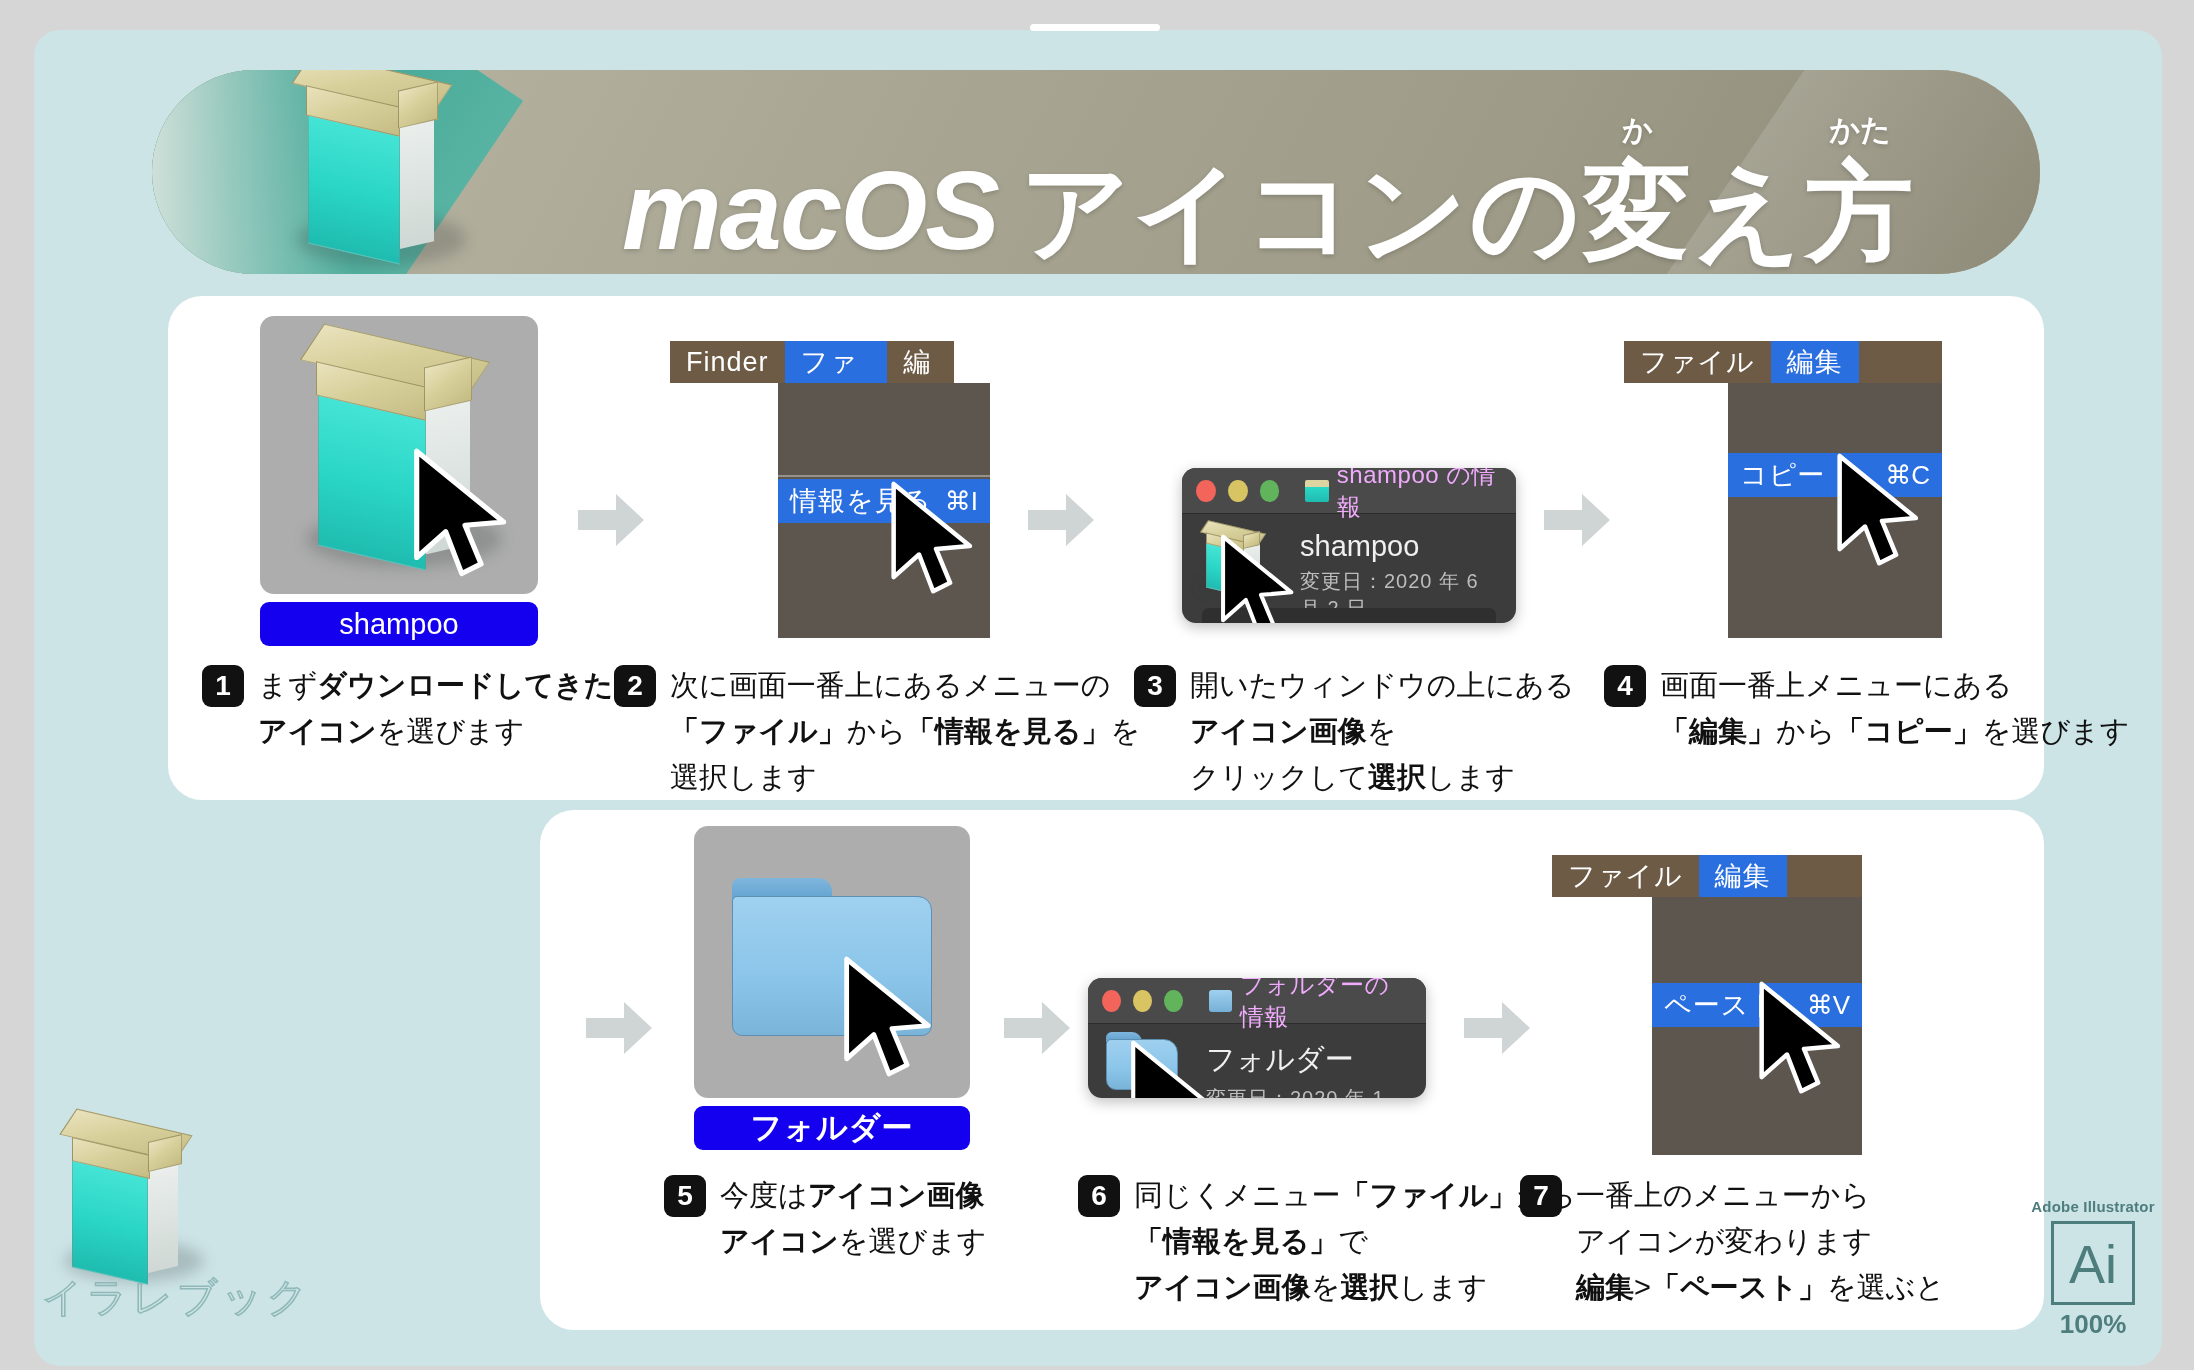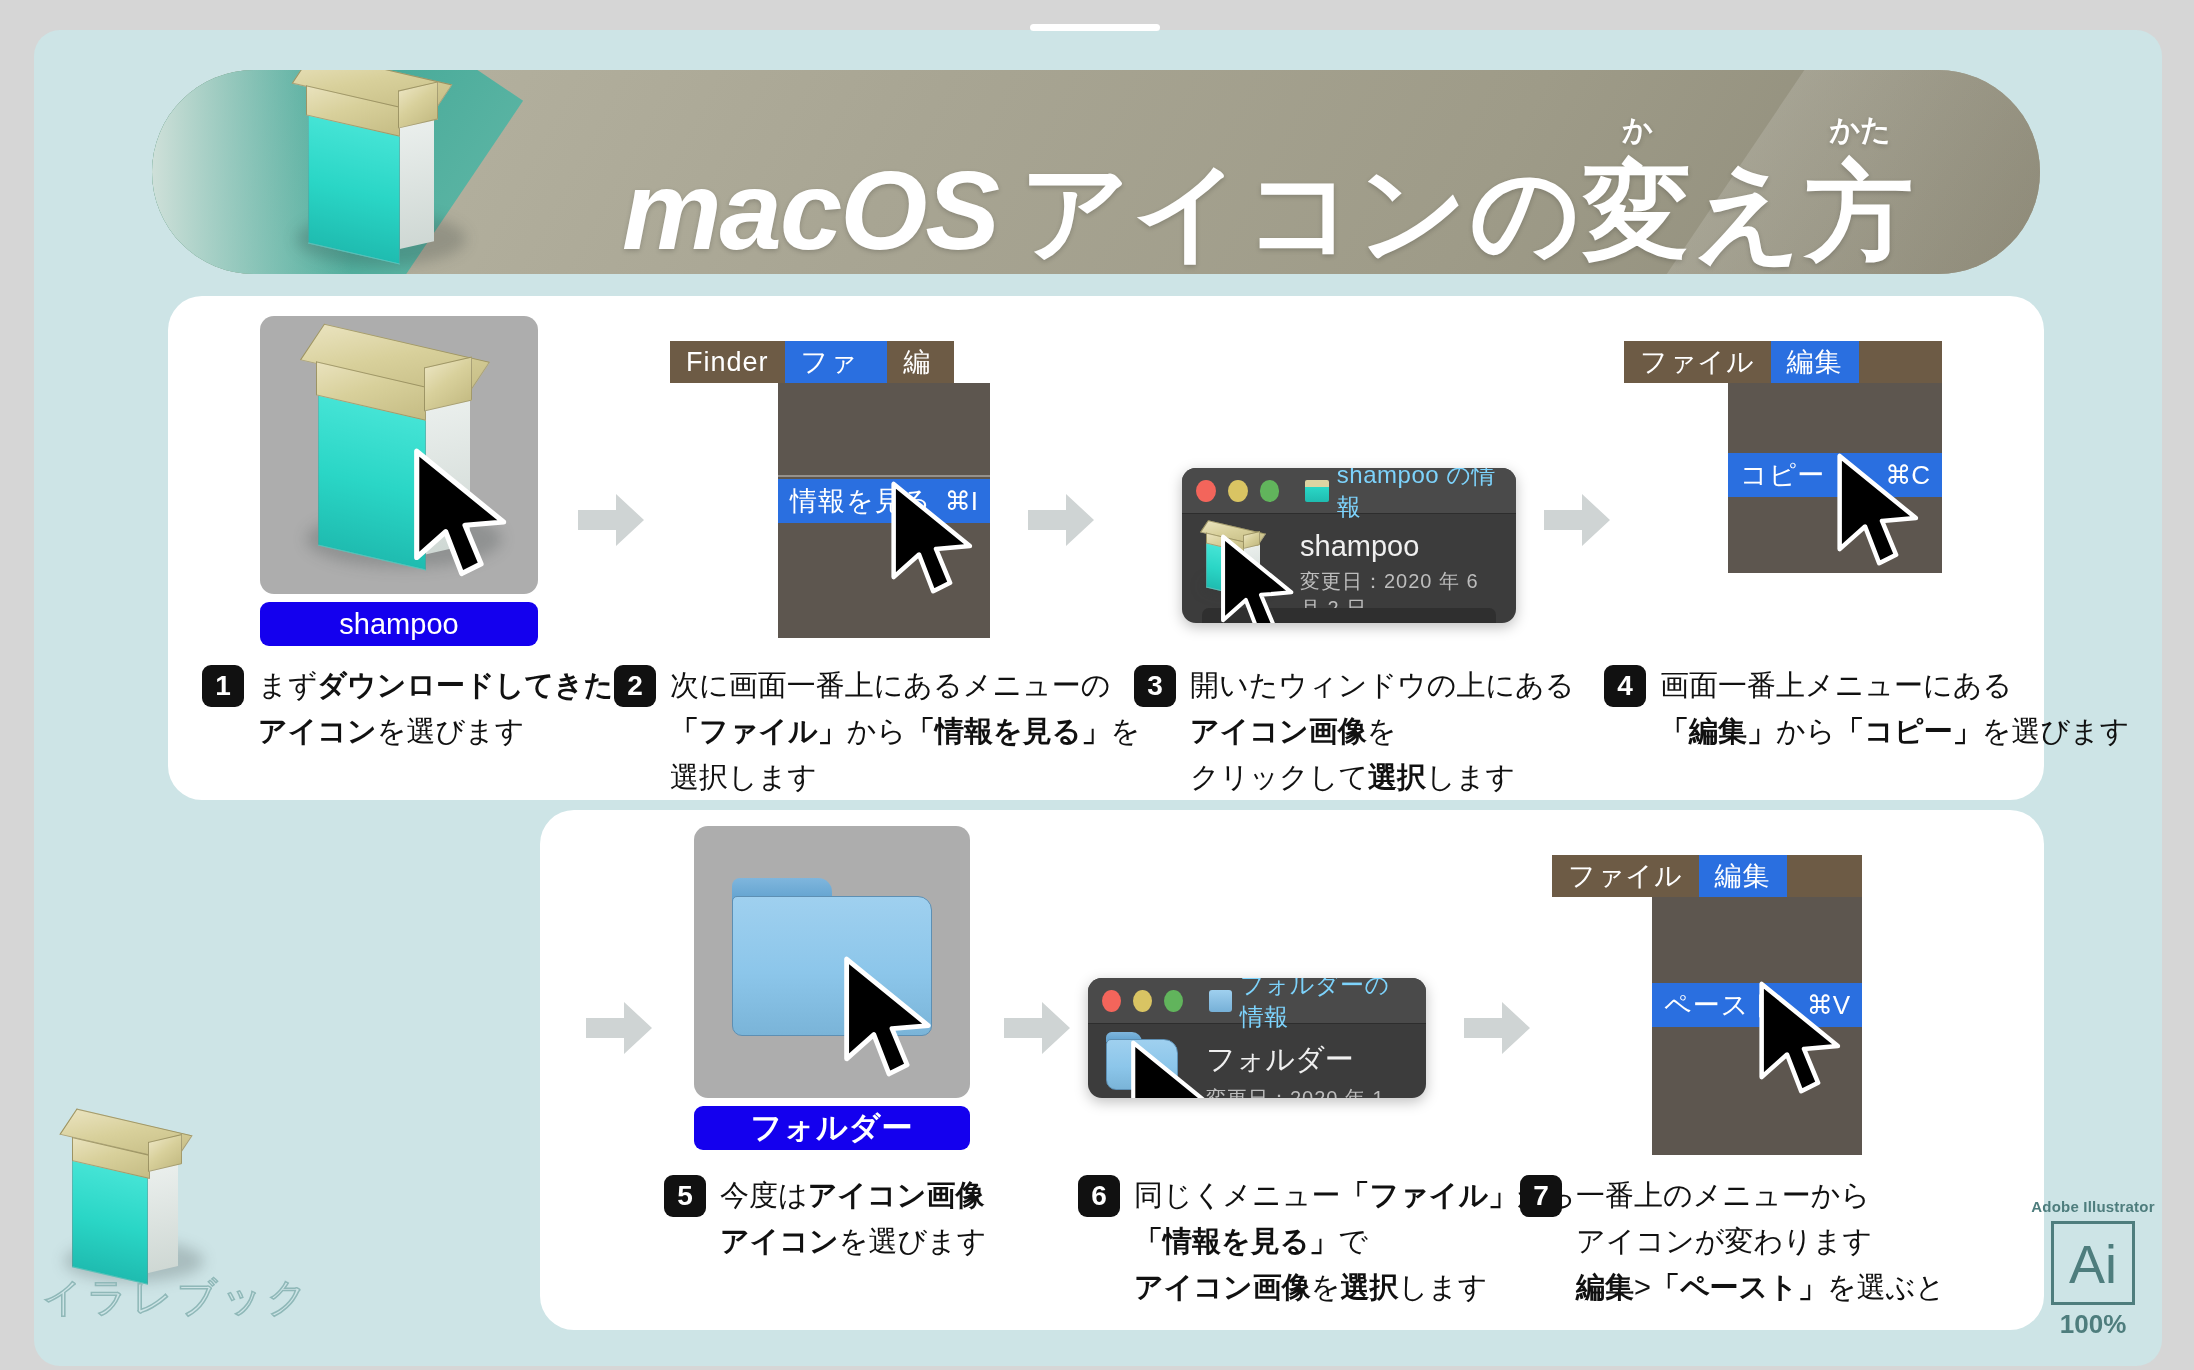--- a/index.html
+++ b/index.html
@@ -227,21 +227,21 @@
     display: flex;
     align-items: center;
     padding: 0 14px;
     border-bottom: 1px solid #2d2d2d;
   }
   .dot { width: 22px; height: 22px; border-radius: 50%; margin-right: 12px; }
   .dot.r { background: #f3655b; }
   .dot.y { background: #d9c463; }
   .dot.g { background: #61b45c; }
   .tbar .tbicon { width: 26px; height: 22px; margin: 0 8px 0 14px; }
-  .tbar .ttitle { color: #7dd3fc; font-size: 24px; letter-spacing: .5px; }
+  .tbar .ttitle { color: #f0abfc; font-size: 24px; letter-spacing: .5px; }
   .infowin .body { position: relative; padding: 16px 18px; }
   .iw-name { color: #f0f0f0; font-size: 29px; }
   .iw-date { color: #bdbdbd; font-size: 20px; margin-top: 5px; letter-spacing: 1px; }
   .iw-strip {
     position: absolute;
     background: #2f2f2f;
     border-radius: 7px;
   }
 
   
@@ -437,21 +437,21 @@
         <path d="M0 18 H38 V2 L66 28 L38 54 V38 H0 Z" fill="#cfd4d4"></path>
       </svg>
   </div>
 
   <div class="menumock" style="left:1624px;top:341px;width:318px;height:297px;">
     <div class="menubar" style="width:318px;">
       <div class="mi">ファイル</div>
       <div class="mi sel">編集</div>
       <div class="mi blank"></div>
     </div>
-    <div class="dropdown" style="left:104px;top:42px;width:214px;height:190px;">
+    <div class="dropdown" style="left:104px;top:42px;width:214px;height:255px;">
       <div class="dd-item" style="top:70px;">
         <span>コピー</span>
         <span class="key">⌘C</span>
       </div>
     </div>
     <div class="cursor" style="left:210px;top:112px;width:96px;height:116px;">
       <svg viewBox="0 0 34 41">
           <path d="M2 1 L2 34 L11 26 L16 39 L22 36 L17 24 L29 23 Z" fill="#000" stroke="#fff" stroke-width="1.6" stroke-linejoin="round"></path>
         </svg>
     </div>

